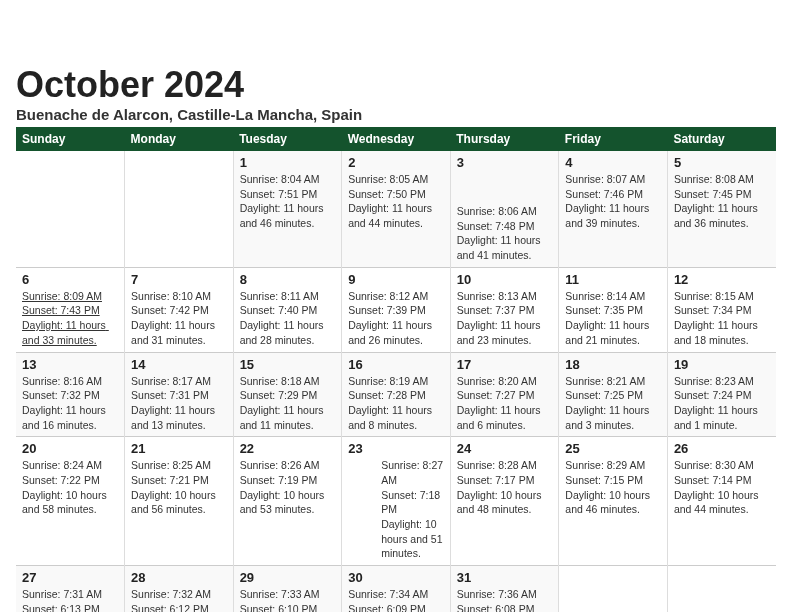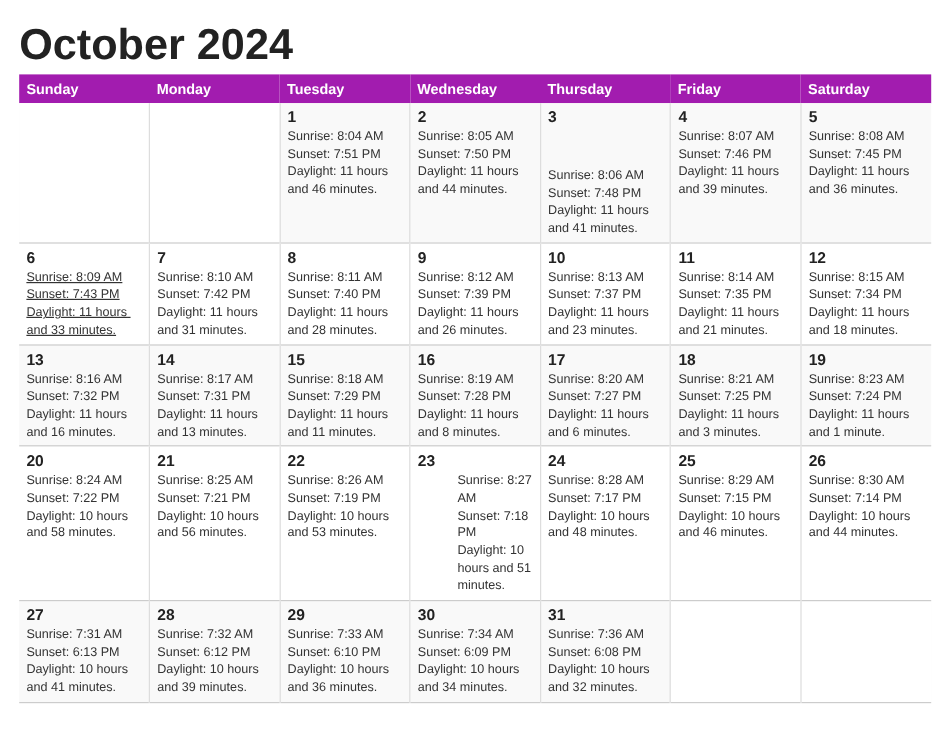--- a/index.html
+++ b/index.html
@@ -27,38 +27,39 @@
     }
     .logo-general { color: #333; }
     .logo-blue { color: #1a5fa8; }
     .logo-icon {
       width: 28px;
       height: 28px;
       margin-right: 2px;
     }
     .title-area {
       text-align: left;
+      margin-top: 48px;
     }
     .month-title {
       font-size: 36px;
       font-weight: bold;
       color: #222;
     }
     .location-title {
       font-size: 15px;
       color: #333;
       font-weight: bold;
     }
     table {
       width: 100%;
       border-collapse: collapse;
       font-size: 10.5px;
     }
     thead tr th {
-      background-color: #a21caf;
+      background-color: #14532d;
       color: #fff;
       text-align: left;
       padding: 5px 6px;
       font-size: 12px;
       font-weight: bold;
     }
     tbody tr {
       border-bottom: 1px solid #ccc;
     }
     tbody tr td {
@@ -83,20 +84,21 @@
     .empty-cell { background: #fff; }
     tbody tr:nth-child(odd) { background: #f9f9f9; }
     tbody tr:nth-child(even) { background: #fff; }
   </style>
 </head>
 <body>
 
 <div class="header-logo">
   <div class="title-area">
     <div class="month-title">October 2024</div>
+    <div class="location-title">Buenache de Alarcon, Castille-La Mancha, Spain</div>
   </div>
 </div>
 
 <table>
   <thead>
     <tr>
     <th>Sunday</th>
         <th>Monday</th>
         <th>Tuesday</th>
         <th>Wednesday</th>

